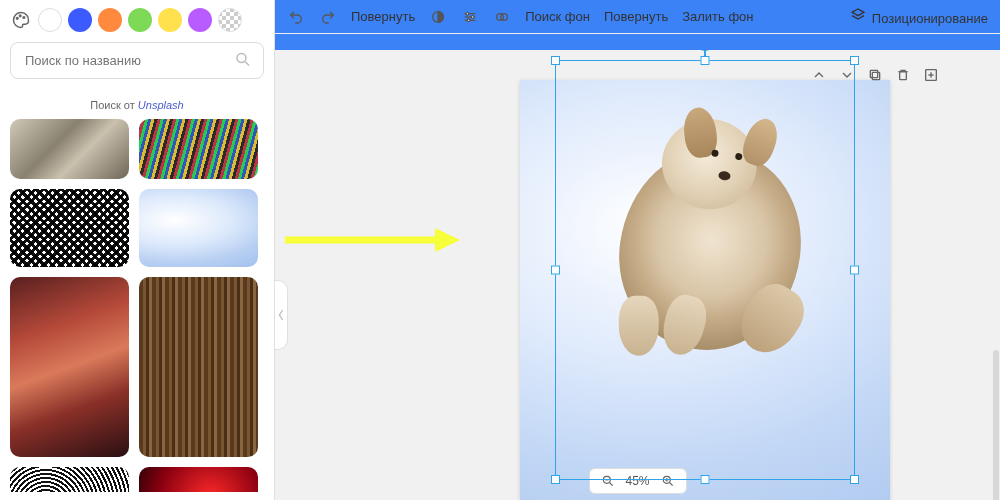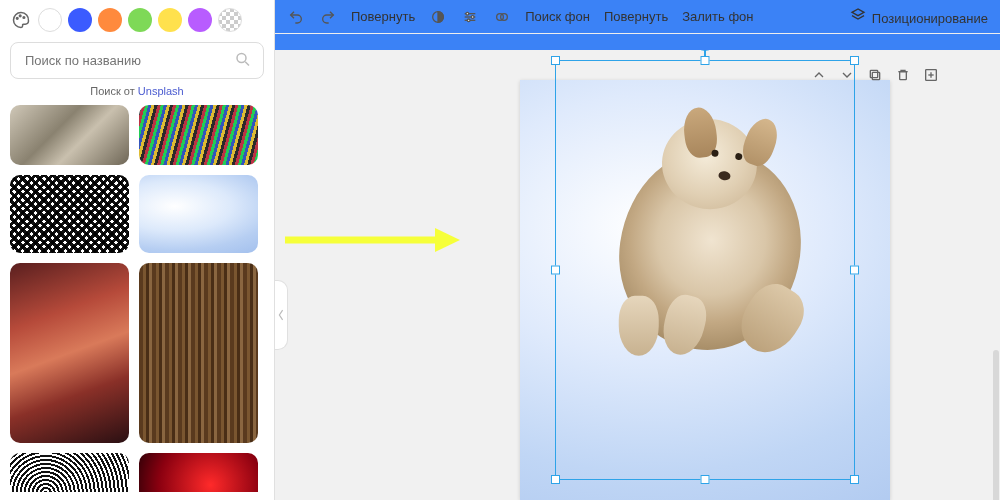--- a/index.html
+++ b/index.html
@@ -13,26 +13,26 @@
 .palette-icon { width: 22px; height: 22px; color: #666; display: flex; align-items: center; justify-content: center; }
 .swatch { width: 24px; height: 24px; border-radius: 50%; cursor: pointer; }
 .swatch.white { background: #fff; border: 1px solid #ddd; }
 .swatch.blue { background: #3b5bff; }
 .swatch.orange { background: #ff8a3d; }
 .swatch.green { background: #7ed957; }
 .swatch.yellow { background: #ffe14d; }
 .swatch.purple { background: #b85cff; }
 .swatch.checker { background: repeating-conic-gradient(#ccc 0 25%, #fff 0 50%) 50% / 8px 8px; border: 1px solid #ddd; }
 
-.search-box { position: relative; margin-bottom: 6px; }
+.search-box { position: relative; margin-bottom: 20px; }
 .search-input { width: 100%; padding: 10px 36px 10px 14px; border: 1px solid #ddd; border-radius: 8px; font-size: 13px; color: #555; outline: none; }
 .search-icon { position: absolute; right: 12px; top: 50%; transform: translateY(-50%); color: #bbb; }
 
 .credit { text-align: center; font-size: 11px; color: #666; margin-bottom: 8px; }
-.credit a { color: #4a5bd0; text-decoration: none; }
+.credit a { color: #4a5bd0; text-decoration: none; font-style: italic; }
 
 .thumbs { display: grid; grid-template-columns: 1fr 1fr; gap: 10px; overflow-y: auto; padding-right: 6px; }
 .thumb { border-radius: 10px; cursor: pointer; min-height: 60px; }
 .thumb.t1 { height: 54px; background: linear-gradient(135deg,#d0c8b8,#8a8270 40%,#c9c0ae 60%,#6e6656); }
 .thumb.t2 { height: 54px; background: repeating-linear-gradient(105deg,#2a2a2a 0 3px,#b34 3px 6px,#2c5 6px 9px,#35b 9px 12px,#db3 12px 15px); }
 .thumb.t3 { height: 78px; background: repeating-linear-gradient(45deg,#111 0 3px,#fff 3px 6px), repeating-linear-gradient(-45deg,#111 0 3px,#fff 3px 6px); background-blend-mode: multiply; }
 .thumb.t4 { height: 78px; background: radial-gradient(ellipse 120% 80% at 30% 40%,#fff,#dce9fb 40%,#b6cef2 70%,#9fbdec); }
 .thumb.t5 { height: 180px; background: linear-gradient(160deg,#5a1f1f,#b64a3a 30%,#d97a5a 50%,#8a3028 70%,#2a0f12); }
 .thumb.t6 { height: 180px; background: repeating-linear-gradient(90deg,#5a3a1e 0 4px,#7a5630 4px 7px,#4a2e16 7px 10px,#8a6640 10px 13px); }
 .thumb.t7 { height: 80px; background: repeating-radial-gradient(circle at 30% 50%,#111 0 2px,#fff 2px 4px); }
@@ -254,17 +254,35 @@
             <div class="dog-nose"></div>
           </div>
         </div>
       </div>
 
       <svg class="arrow" viewBox="0 0 180 40">
         <line x1="5" y1="20" x2="160" y2="20" stroke="#f6ff3a" stroke-width="7"></line>
         <polygon points="155,8 180,20 155,32" fill="#f6ff3a"></polygon>
       </svg>
 
+      <div class="zoom-bar">
+        <span class="zoom-btn">
+            <svg viewBox="0 0 24 24" width="14" height="14" fill="none" stroke="currentColor" stroke-width="2">
+              <circle cx="10" cy="10" r="6"></circle>
+              <line x1="15" y1="15" x2="20" y2="20"></line>
+              <line x1="7" y1="10" x2="13" y2="10"></line>
+            </svg>
+          </span>
+        <span>45%</span>
+        <span class="zoom-btn">
+            <svg viewBox="0 0 24 24" width="14" height="14" fill="none" stroke="currentColor" stroke-width="2">
+              <circle cx="10" cy="10" r="6"></circle>
+              <line x1="15" y1="15" x2="20" y2="20"></line>
+              <line x1="7" y1="10" x2="13" y2="10"></line>
+              <line x1="10" y1="7" x2="10" y2="13"></line>
+            </svg>
+          </span>
+      </div>
 
       <div class="scrollbar-v"></div>
     </div>
   </div>
 </div>
 
 </body></html>

